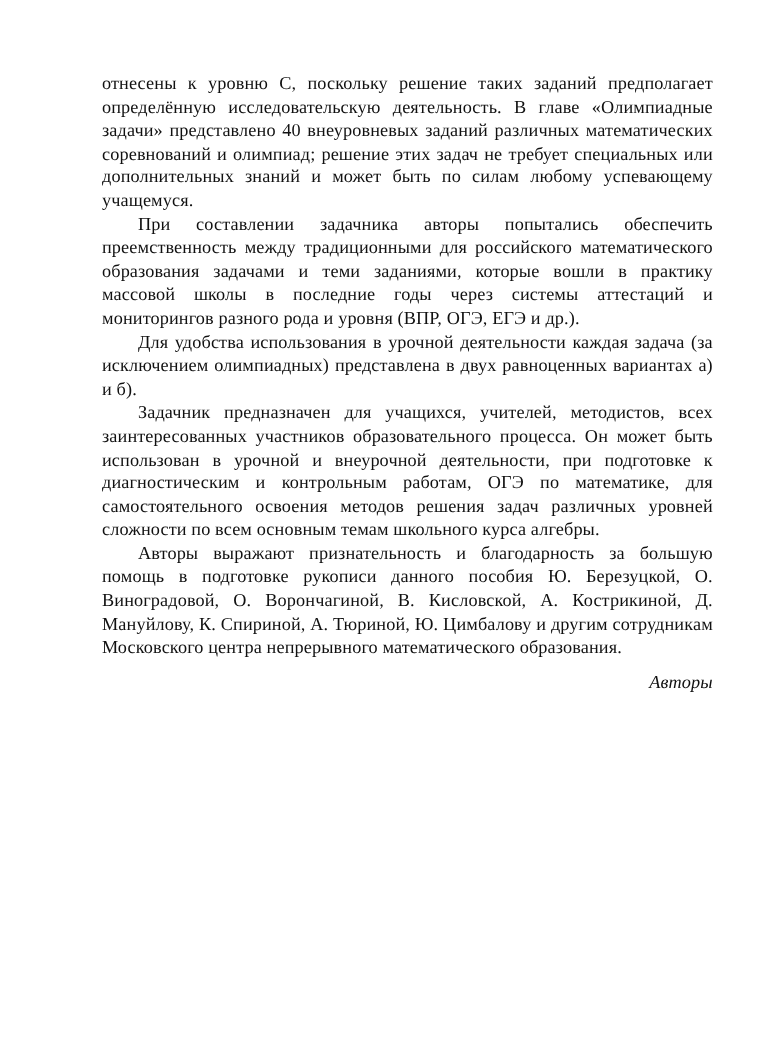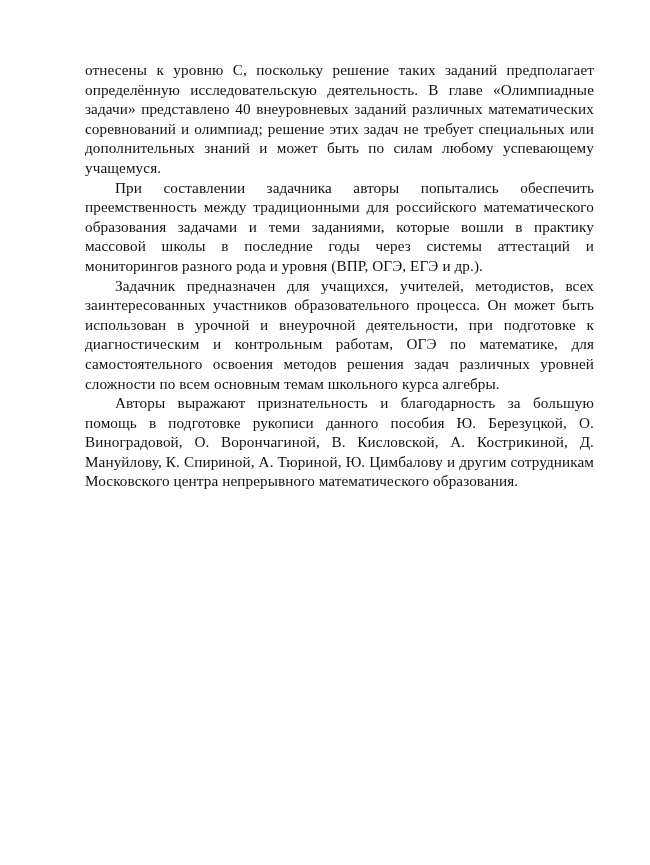--- a/index.html
+++ b/index.html
@@ -89,22 +89,24 @@
   }
 </style>
 </head>
 <body>
 
 <div class="page">
 
   <div class="text-block">
     <p class="para">отнесены к уровню С, поскольку решение таких заданий предполагает определённую исследовательскую деятельность. В главе «Олимпиадные задачи» представлено 40 внеуровневых заданий различных математических соревнований и олимпиад; решение этих задач не требует специальных или дополнительных знаний и может быть по силам любому успевающему учащемуся.</p>
     <p class="para indent">При составлении задачника авторы попытались обеспечить преемственность между традиционными для российского математического образования задачами и теми заданиями, которые вошли в практику массовой школы в последние годы через системы аттестаций и мониторингов разного рода и уровня (ВПР, ОГЭ, ЕГЭ и др.).</p>
+    <p class="para indent">Для удобства использования в урочной деятельности каждая задача (за исключением олимпиадных) представлена в двух равноценных вариантах а) и б).</p>
     <p class="para indent">Задачник предназначен для учащихся, учителей, методистов, всех заинтересованных участников образовательного процесса. Он может быть использован в урочной и внеурочной деятельности, при подготовке к диагностическим и контрольным работам, ОГЭ по математике, для самостоятельного освоения методов решения задач различных уровней сложности по всем основным темам школьного курса алгебры.</p>
     <p class="para indent">Авторы выражают признательность и благодарность за большую помощь в подготовке рукописи данного пособия Ю. Березуцкой, О. Виноградовой, О. Ворончагиной, В. Кисловской, А. Кострикиной, Д. Мануйлову, К. Спириной, А. Тюриной, Ю. Цимбалову и другим сотрудникам Московского центра непрерывного математического образования.</p>
+    <p class="signature">Авторы</p>
   </div>
 
   <div class="footer">
     <div class="page-number-box">
       <span>4</span>
     </div>
   </div>
 
 </div>
 

